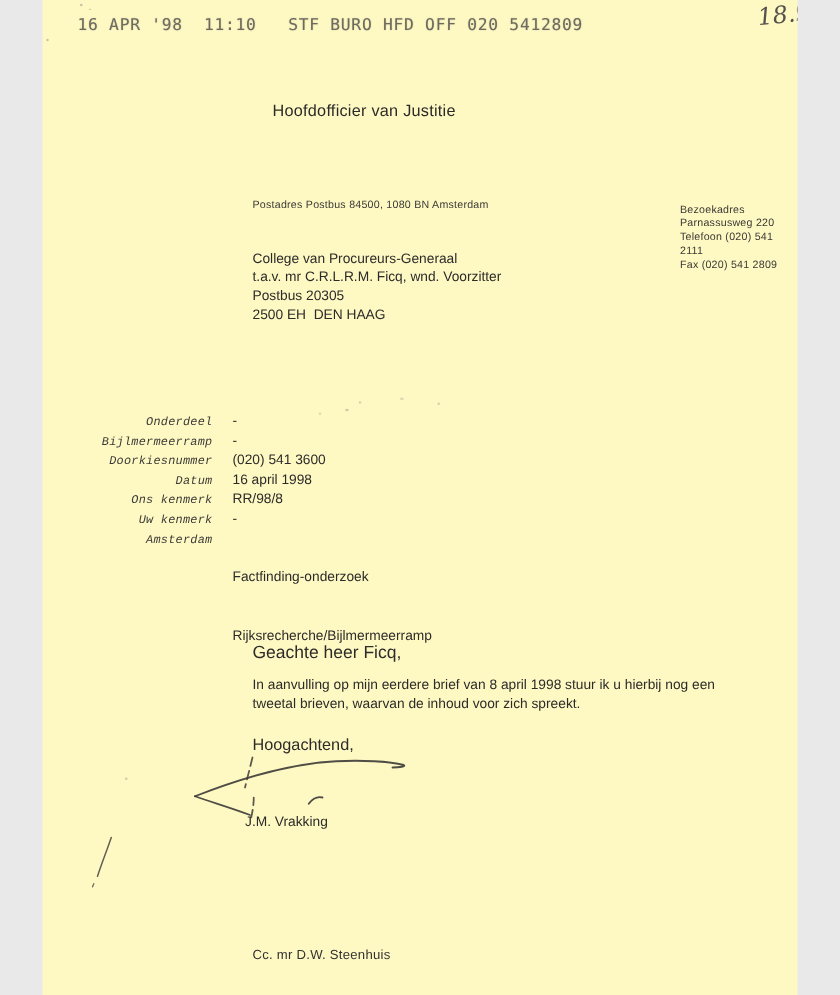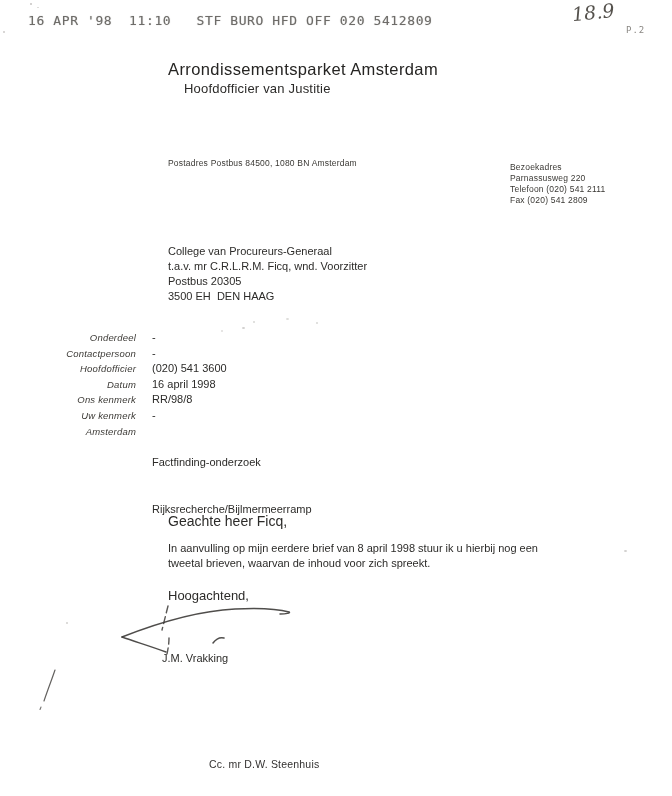--- a/index.html
+++ b/index.html
@@ -5,23 +5,23 @@
   :root{
     --ink:#2f2d2b;
     --faint:#6e6b66;
     --fax:#4f4d49;
   }
   *{margin:0;padding:0;box-sizing:border-box;}
   html,body{background:#e9e9e9;}
   body{font-family:"Liberation Sans", sans-serif;}
   .page{
     position:relative;
-    width:672px;height:796px;
+    width:604px;height:796px;
     margin:0 auto;
-    background:#ffffff;
+    background:#fef9c3;
     color:var(--ink);
     overflow:hidden;
   }
   
   .fax-header{
     position:absolute;left:28px;top:13px;
     font-family:"DejaVu Sans Mono", monospace;
     font-size:13px;letter-spacing:.6px;
     color:var(--fax);
     opacity:.82;
@@ -61,91 +61,90 @@
   .visit-address{
     position:absolute;left:510px;top:162px;
     font-size:8.5px;line-height:11px;letter-spacing:.2px;
     color:#3a3834;
   }
   
   .recipient{
     position:absolute;left:168px;top:200px;
     font-size:11px;line-height:15px;
     color:#2c2b29;
-    margin-top:44px;
   }
   .recipient div{white-space:pre;}
   
   .fields{
     position:absolute;left:0;top:330px;width:470px;
   }
   .frow{display:flex;align-items:baseline;min-height:15.6px;}
   .flabel{
     width:152px;text-align:right;padding-right:16px;
     font-size:9.5px;font-style:italic;letter-spacing:.2px;
     color:#3c3a36;
     flex:none;
+    font-family:Liberation Mono, monospace;
   }
   .fvalue{
     font-size:11px;line-height:15.6px;
     color:#2c2b29;
     white-space:pre;
   }
   .fvalue span{display:block;}
   
   .salutation{position:absolute;left:168px;top:513px;font-size:14px;color:#2c2b29;}
   .para{position:absolute;left:168px;top:541px;font-size:11px;line-height:15px;color:#2c2b29;}
   .closing{position:absolute;left:168px;top:588px;font-size:13px;color:#2c2b29;}
   .signature-name{position:absolute;left:162px;top:652px;font-size:11px;color:#2c2b29;}
-  .cc-line{position:absolute;left:168px;top:758px;font-size:10.5px;letter-spacing:.2px;color:#333130;margin-left:41px;}
+  .cc-line{position:absolute;left:168px;top:758px;font-size:10.5px;letter-spacing:.2px;color:#333130;}
   
   .signature-svg{position:absolute;left:70px;top:597px;}
   .stray-svg{position:absolute;left:28px;top:663px;}
   svg path{fill:none;stroke:#3c3a37;stroke-linecap:round;}
   
   .speck{position:absolute;background:#8d8a85;border-radius:50%;}
 </style>
 </head>
 <body>
 
 <div class="page">
 
   <div class="fax-header">16 APR '98  11:10   STF BURO HFD OFF 020 5412809</div>
   <div class="handwritten-number">18.9</div>
   <div class="page-indicator">P.2</div>
 
-  <div class="org-title">Arrondissementsparket Amsterdam</div>
   <div class="org-subtitle">Hoofdofficier van Justitie</div>
   <div class="postal-address">Postadres Postbus 84500, 1080 BN Amsterdam</div>
 
   <div class="visit-address">
     <div>Bezoekadres</div>
     <div>Parnassusweg 220</div>
     <div>Telefoon (020) 541 2111</div>
     <div>Fax (020) 541 2809</div>
   </div>
 
   <div class="recipient">
     <div>College van Procureurs-Generaal</div>
     <div>t.a.v. mr C.R.L.R.M. Ficq, wnd. Voorzitter</div>
     <div>Postbus 20305</div>
-    <div>3500 EH  DEN HAAG</div>
+    <div>2500 EH  DEN HAAG</div>
   </div>
 
   <div class="fields">
     <div class="frow">
       <div class="flabel">Onderdeel</div>
       <div class="fvalue">-</div>
     </div>
     <div class="frow">
-      <div class="flabel">Contactpersoon</div>
+      <div class="flabel">Bijlmermeerramp</div>
       <div class="fvalue">-</div>
     </div>
     <div class="frow">
-      <div class="flabel">Hoofdofficier</div>
+      <div class="flabel">Doorkiesnummer</div>
       <div class="fvalue">(020) 541 3600</div>
     </div>
     <div class="frow">
       <div class="flabel">Datum</div>
       <div class="fvalue">16 april 1998</div>
     </div>
     <div class="frow">
       <div class="flabel">Ons kenmerk</div>
       <div class="fvalue">RR/98/8</div>
     </div>

